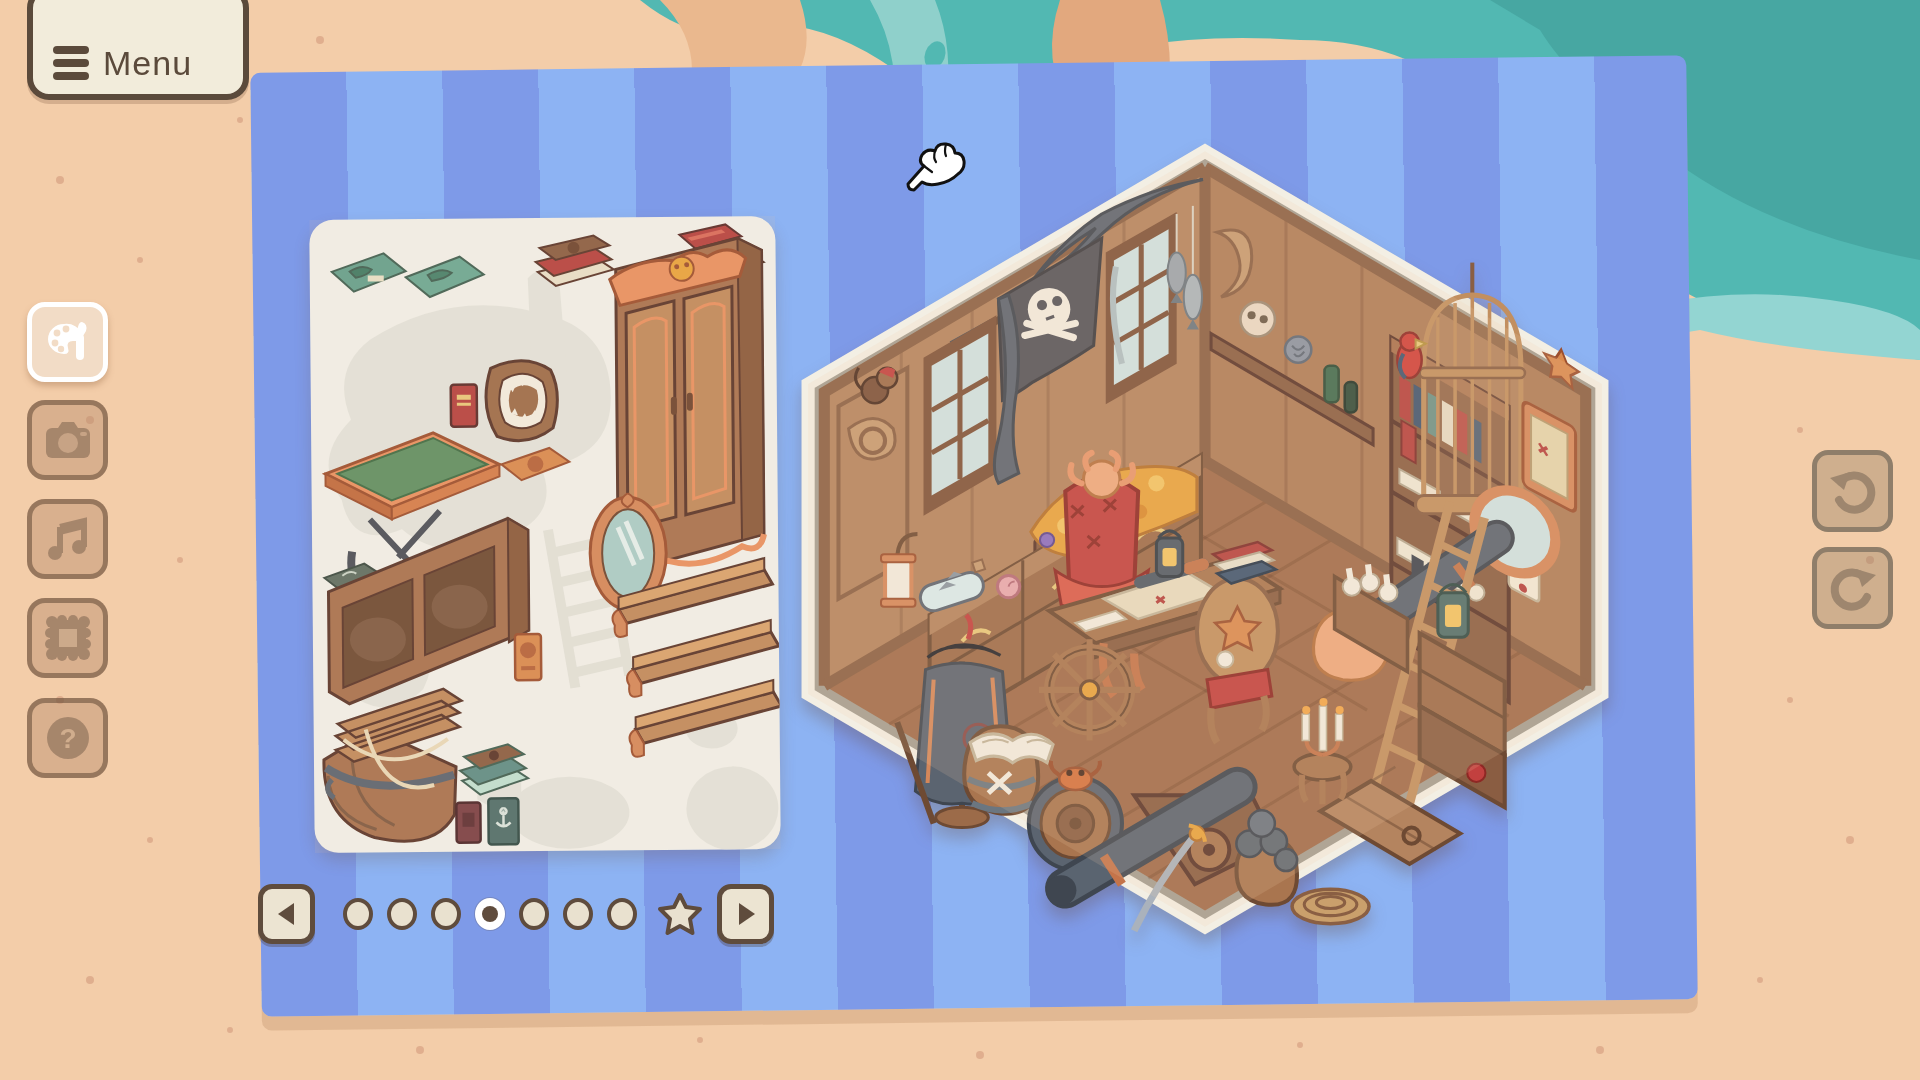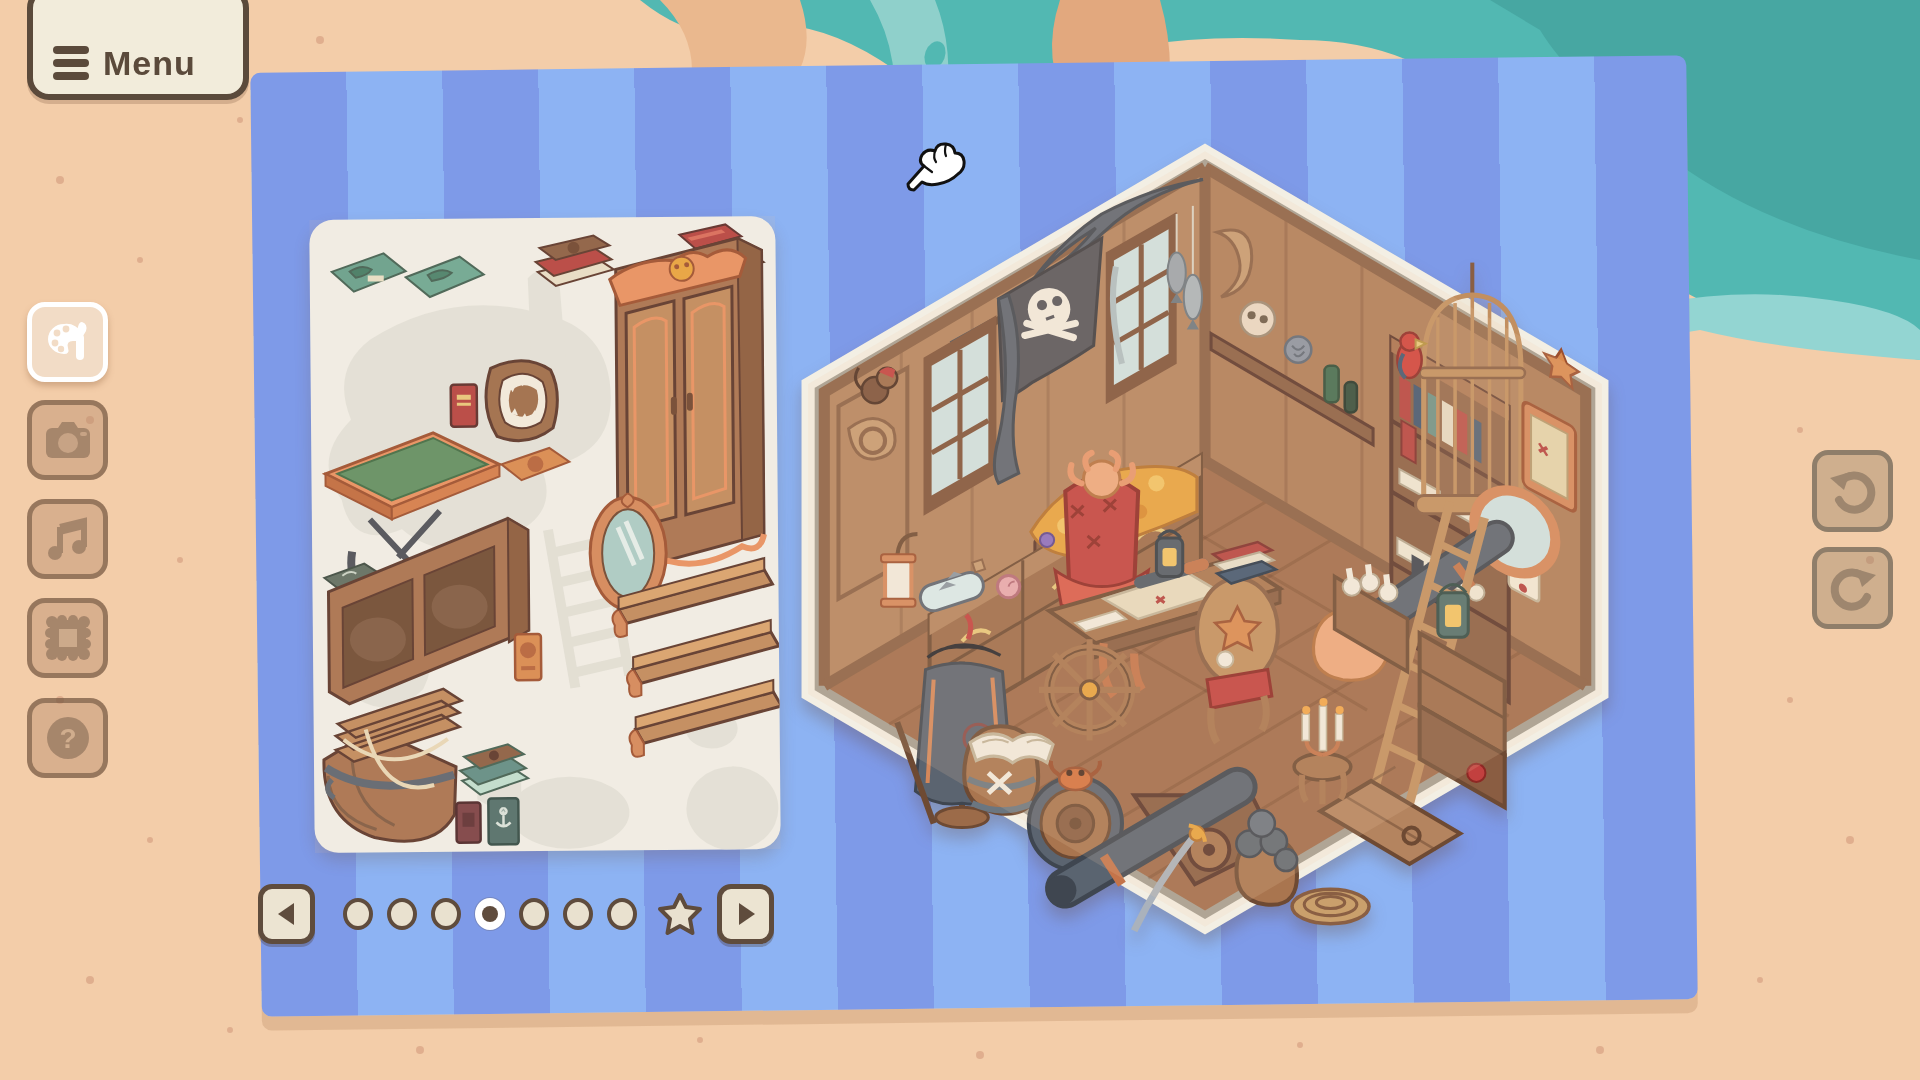--- a/index.html
+++ b/index.html
@@ -22,21 +22,21 @@
         filter:drop-shadow(0 10px 8px rgba(100,60,40,.28));}
   
   .chrome-btn{box-sizing:border-box;display:flex;align-items:center;justify-content:center;
               border-radius:18px;cursor:pointer;}
   #menu-btn{left:27px;top:-14px;width:190px;height:88px;background:#f2ecdb;
             border:6px solid #5b4a3b;border-radius:22px;display:flex;align-items:flex-end;
             justify-content:flex-start;padding:0 0 14px 20px;gap:14px;
             box-shadow:0 4px 0 rgba(120,85,60,.25);}
   #menu-btn .bars{display:flex;flex-direction:column;gap:5px;}
   #menu-btn .bars span{display:block;width:36px;height:8px;border-radius:4px;background:#5b4a3b;}
-  #menu-btn .label{font-size:34px;font-weight:700;color:#5b4a3b;letter-spacing:1px;line-height:1;}
+  #menu-btn .label{font-size:34px;font-weight:400;color:#5b4a3b;letter-spacing:1px;line-height:1;}
   .side-btn{width:81px;height:80px;border-radius:18px;background:rgba(186,141,108,.45);
             border:5px solid rgba(96,71,52,.55);}
   .side-btn svg{opacity:.55;}
   .side-btn.active{background:#f2dcc6;border:5px solid #ffffff;
                    box-shadow:0 4px 6px rgba(140,95,60,.35);}
   .side-btn.active svg{opacity:1;}
   .hist-btn{width:81px;height:82px;border-radius:16px;background:rgba(150,125,100,.38);
             border:5px solid rgba(90,85,75,.55);}
   .hist-btn svg{opacity:.5;}
   

